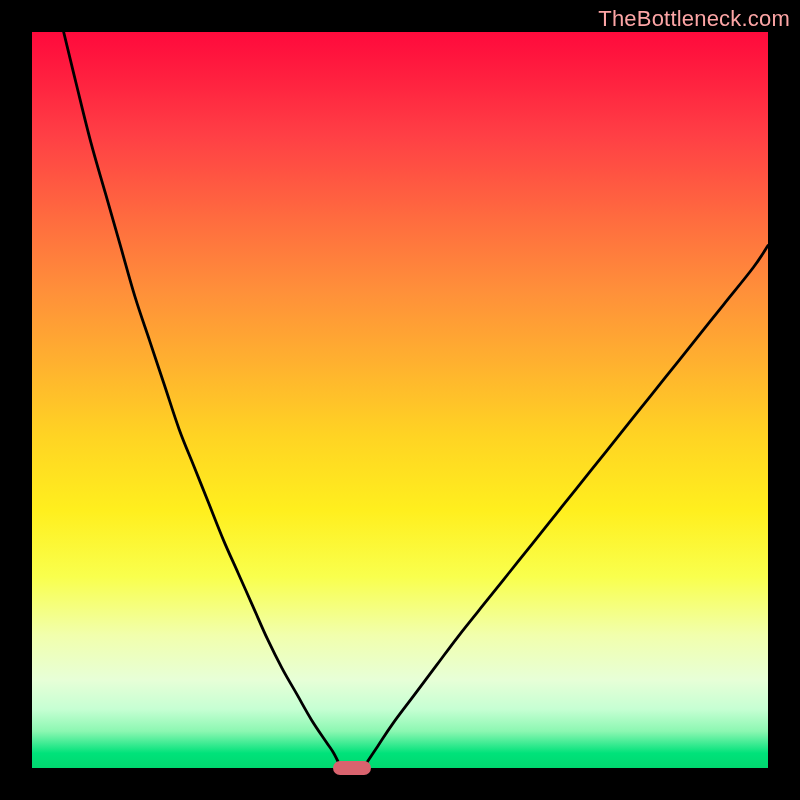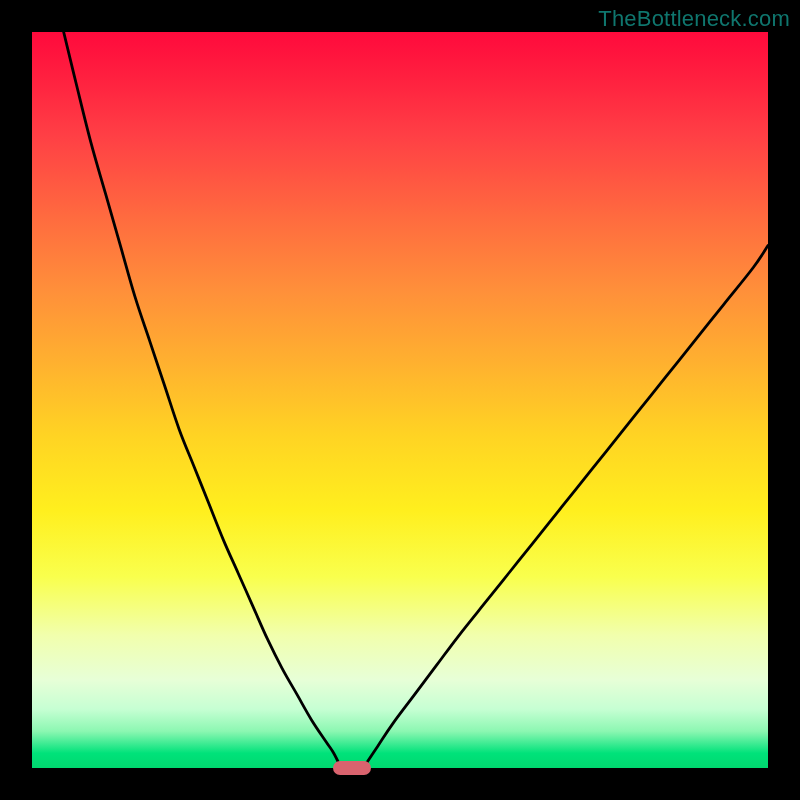--- a/index.html
+++ b/index.html
@@ -32,21 +32,21 @@
       #c6ffd3 92%,
       #8cf7b2 95%,
       #00e27a 98%,
       #00d86f 100%
     );
   }
   .watermark {
     position: absolute;
     top: 6px;
     right: 10px;
-    color: #0f766e;
+    color: #fca5a5;
     font-size: 22px;
     font-weight: 500;
     letter-spacing: 0.2px;
     z-index: 5;
   }
   svg.curves {
     position: absolute;
     left: 32px;
     top: 32px;
     width: 736px;

